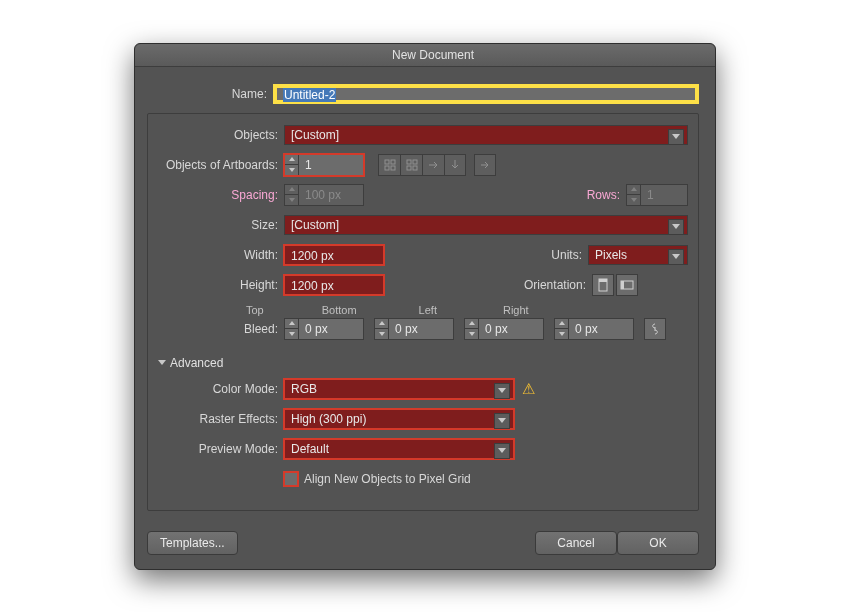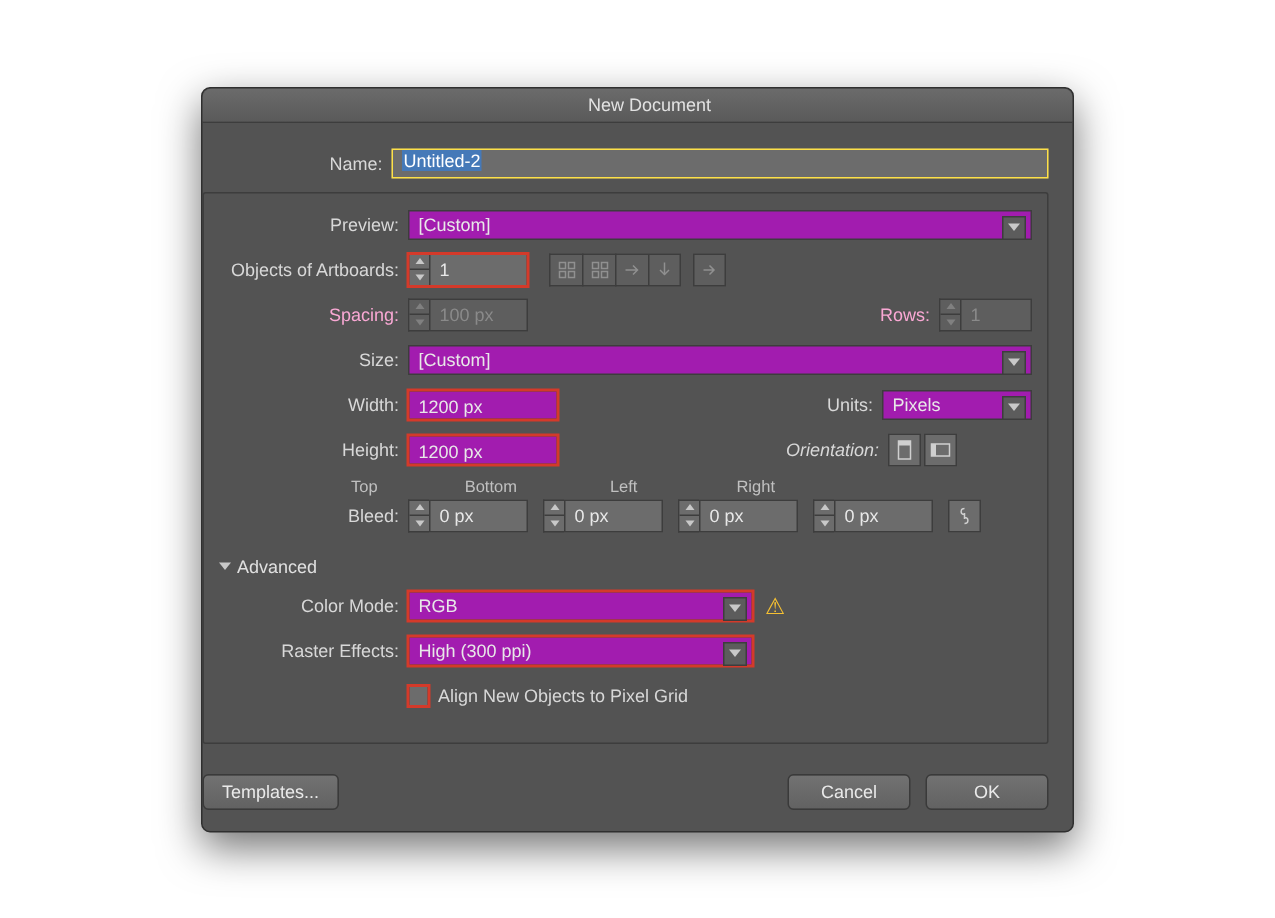--- a/index.html
+++ b/index.html
@@ -28,50 +28,50 @@
     background: linear-gradient(#6b6b6b, #5a5a5a);
     border-bottom: 1px solid #3d3d3d;
     border-radius: 6px 6px 0 0;
     text-align: center;
     line-height: 22px;
     font-size: 12px;
     color: #e2e2e2;
     padding-left: 16px;
   }
   .content {
-    padding: 16px 16px 14px 0;
+    padding: 16px 16px 14px 12px;
     color: #d8d8d8;
   }
   .row {
     display: flex;
     align-items: center;
     margin-bottom: 8px;
     min-height: 22px;
   }
   .label-col {
     width: 120px;
     text-align: right;
     padding-right: 6px;
     color: #d8d8d8;
     font-size: 12px;
     flex-shrink: 0;
   }
   .label-col.dim { color: #f9a8d4; }
   .input-text, .spinner-box, .select {
-    background: #a21caf;
+    background: #7f1d1d;
     border: 1px solid #3d3d3d;
     color: #e8e8e8;
     font-size: 12px;
     height: 20px;
     padding: 0 6px;
     box-sizing: border-box;
   }
   .input-text.name-field {
     width: 466px;
-    border: 1px solid #fde047;
+    border: 4px solid #fde047;
     background: #6c6c6c;
   }
   .name-text-hl {
     background: #4579b8;
     color: #fff;
     padding: 0 1px;
   }
   .select {
     width: 418px;
     position: relative;
@@ -246,21 +246,21 @@
     <div class="row">
       <div class="label-col">Name:</div>
       <div class="input-text name-field">
         <span class="name-text-hl">Untitled-2</span>
       </div>
     </div>
 
     <div class="group">
 
       <div class="row">
-        <div class="label-col">Preview:</div>
+        <div class="label-col">Objects:</div>
         <div class="select">
           <span>[Custom]</span>
           <span class="arrow"></span>
         </div>
       </div>
 
       <div class="row">
         <div class="label-col">Objects of Artboards:</div>
         <div class="spinner hl-red">
           <div class="arrows">
@@ -343,21 +343,21 @@
         <div class="select short" style="width:100px;">
           <span>Pixels</span>
           <span class="arrow"></span>
         </div>
       </div>
 
       <div class="row">
         <div class="label-col">Height:</div>
         <div class="input-text hl-red" style="width:100px; line-height:20px;">1200 px</div>
         <div style="flex:1"></div>
-        <div style="text-align:left; padding-right:6px;font-style:italic;">Orientation:</div>
+        <div style="text-align:left; padding-right:6px;">Orientation:</div>
         <span class="icon-btn">
             <svg width="12" height="14">
               <rect x="2" y="1" width="8" height="12" fill="none" stroke="#cfcfcf"></rect>
               <rect x="2" y="1" width="8" height="3" fill="#cfcfcf"></rect>
             </svg>
           </span>
         <span class="icon-btn" style="margin-left:2px;">
             <svg width="14" height="12">
               <rect x="1" y="2" width="12" height="8" fill="none" stroke="#cfcfcf"></rect>
               <rect x="1" y="2" width="3" height="8" fill="#cfcfcf"></rect>
@@ -429,31 +429,38 @@
       </div>
 
       <div class="row">
         <div class="label-col">Raster Effects:</div>
         <div class="select mid hl-red">
           <span>High (300 ppi)</span>
           <span class="arrow"></span>
         </div>
       </div>
 
+      <div class="row">
+        <div class="label-col">Preview Mode:</div>
+        <div class="select mid hl-red">
+          <span>Default</span>
+          <span class="arrow"></span>
+        </div>
+      </div>
 
       <div class="row">
         <div class="label-col"></div>
         <span class="checkbox hl-red"></span>
         <span>Align New Objects to Pixel Grid</span>
       </div>
 
     </div>
 
     <div class="buttons">
       <span class="btn">Templates...</span>
-      <div style="display:flex; gap:10px;">
+      <div style="display:flex; ">
         <span class="btn">Cancel</span>
         <span class="btn">OK</span>
       </div>
     </div>
 
   </div>
 </div>
 
 </body></html>

